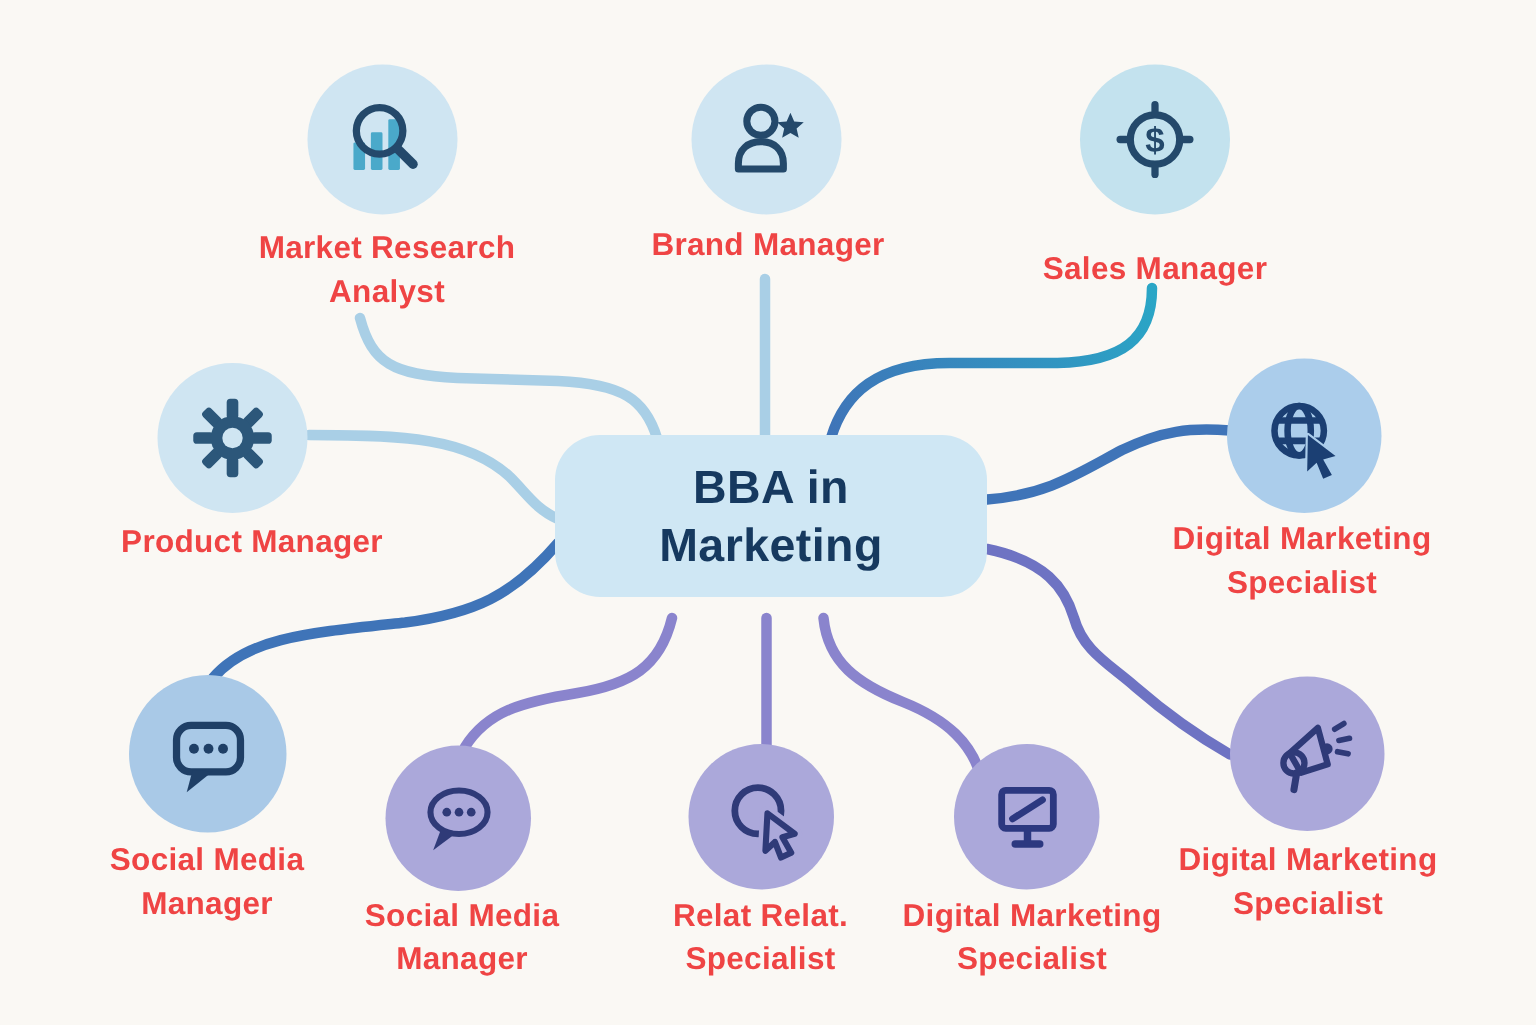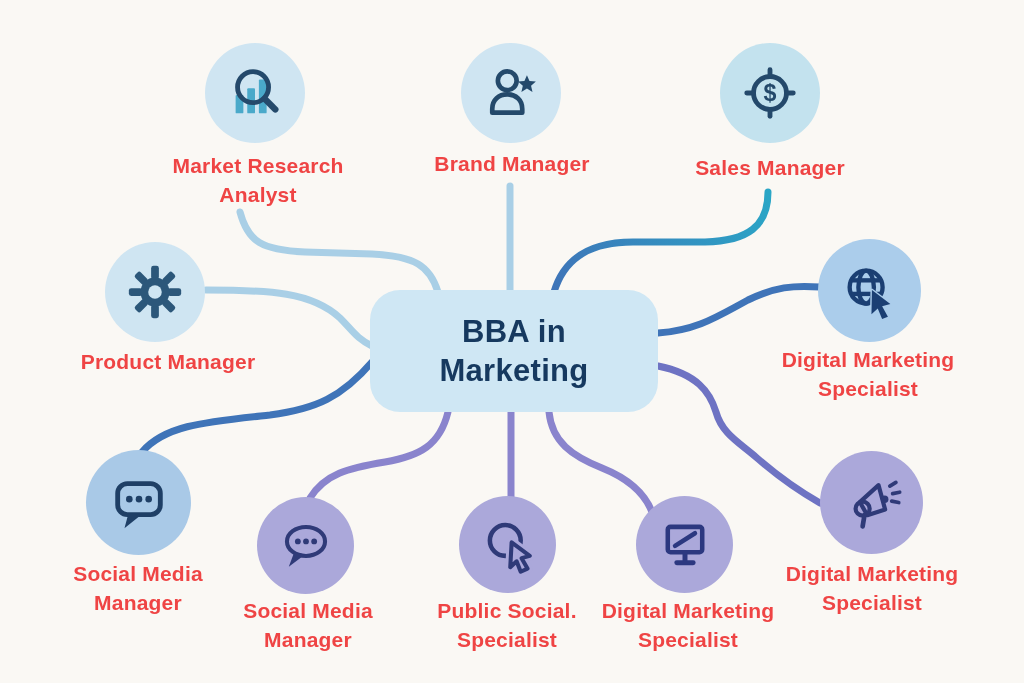--- a/index.html
+++ b/index.html
@@ -19,21 +19,21 @@
     white-space:pre-line;
     font-size:21px;font-weight:600;line-height:1.38;
     color:#ef4444;letter-spacing:0.2px;z-index:2;
   }
   .c-lightblue{background:#CFE5F2;}
   .c-cyan{background:#C3E2EE;}
   .c-periwinkle{background:#ABCDEB;}
   .c-blue{background:#A9C9E7;}
   .c-lavender{background:#ABA8DA;}
   #center-box{
-    position:absolute;left:370px;top:290px;width:288px;height:122px;
+    position:absolute;left:370px;top:290px;width:288px;height:108px;
     background:#CFE7F4;border-radius:30px;z-index:1;
     display:flex;align-items:center;justify-content:center;
   }
   #center-title{
     font-size:31px;font-weight:700;color:#16395F;text-align:center;
     white-space:pre-line;line-height:1.27;letter-spacing:0.3px;
   }
 </style>
 </head>
 <body>
@@ -99,21 +99,21 @@
         <circle cx="32" cy="32" r="17" fill="none" stroke="#24496B" stroke-width="5"></circle>
         <g stroke="#24496B" stroke-width="5" stroke-linecap="round">
           <line x1="32" y1="8" x2="32" y2="14"></line>
           <line x1="32" y1="50" x2="32" y2="56"></line>
           <line x1="8" y1="32" x2="14" y2="32"></line>
           <line x1="50" y1="32" x2="56" y2="32"></line>
         </g>
         <text x="32" y="40.5" font-size="24" font-weight="bold" text-anchor="middle" fill="#24496B" font-family="Liberation Sans, sans-serif">$</text>
       </svg>
     </div>
-    <div class="label" style="left:650px;top:154px;text-align:center;">Sales Manager</div>
+    <div class="label" style="left:650px;top:166px;text-align:center;">Sales Manager</div>
   </div>
 
   <div class="node">
     <div class="circle c-lightblue" style="left:105px;top:242px;width:100px;height:100px;">
       <svg width="62" height="62" viewBox="0 0 64 64">
         <g fill="#2C577A">
           <rect x="28" y="5" width="8" height="14" rx="2.5"></rect>
           <rect x="28" y="45" width="8" height="14" rx="2.5"></rect>
           <rect x="5" y="28" width="14" height="8" rx="2.5"></rect>
           <rect x="45" y="28" width="14" height="8" rx="2.5"></rect>
@@ -178,21 +178,21 @@
   </div>
 
   <div class="node">
     <div class="circle c-lavender" style="left:459px;top:496px;width:97px;height:97px;">
       <svg width="58" height="58" viewBox="0 0 64 64">
         <circle cx="29" cy="27" r="17" fill="none" stroke="#2F3A78" stroke-width="5"></circle>
         <path d="M36 29 L56 44 L47 46.5 L53.5 58 L46 61.5 L41.5 50 L34.5 56.5 Z" fill="#ABA8DA" stroke="#ABA8DA" stroke-width="11" stroke-linejoin="round"></path>
         <path d="M36 29 L56 44 L47 46.5 L53.5 58 L46 61.5 L41.5 50 L34.5 56.5 Z" fill="#ABA8DA" stroke="#2F3A78" stroke-width="4.5" stroke-linejoin="round"></path>
       </svg>
     </div>
-    <div class="label" style="left:387px;top:597px;">Public Social.
+    <div class="label" style="left:387px;top:597px;">Relat Relat.
 Specialist</div>
   </div>
 
   <div class="node">
     <div class="circle c-lavender" style="left:636px;top:496px;width:97px;height:97px;">
       <svg width="58" height="58" viewBox="0 0 64 64">
         <rect x="13" y="12" width="38" height="28" rx="3" fill="none" stroke="#2C3880" stroke-width="5"></rect>
         <line x1="21" y1="33" x2="43" y2="19" stroke="#2C3880" stroke-width="5" stroke-linecap="round"></line>
         <line x1="32" y1="40" x2="32" y2="50" stroke="#2C3880" stroke-width="5.5"></line>
         <line x1="23" y1="51.5" x2="41" y2="51.5" stroke="#2C3880" stroke-width="5.5" stroke-linecap="round"></line>

